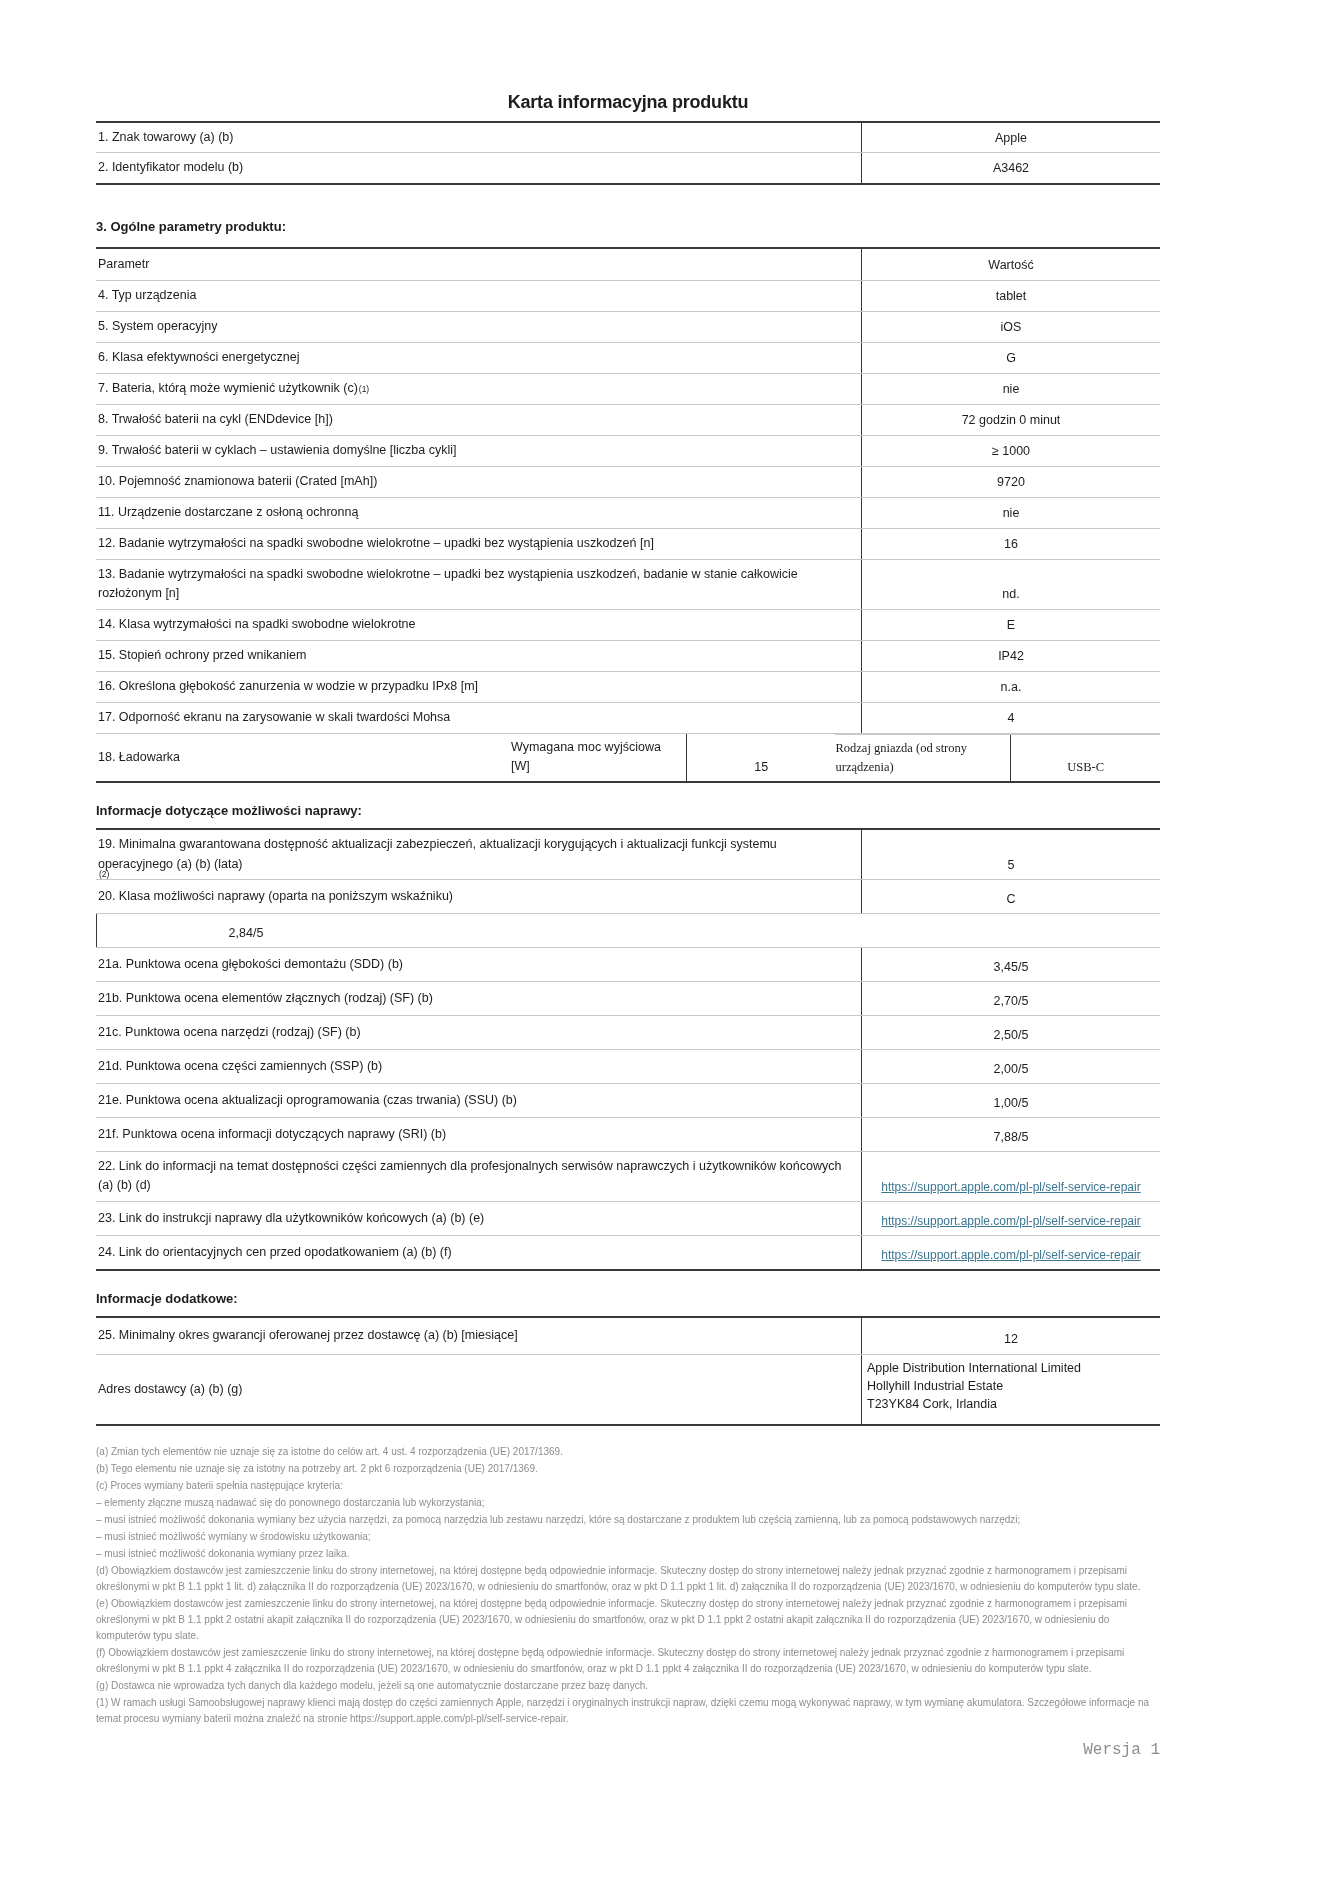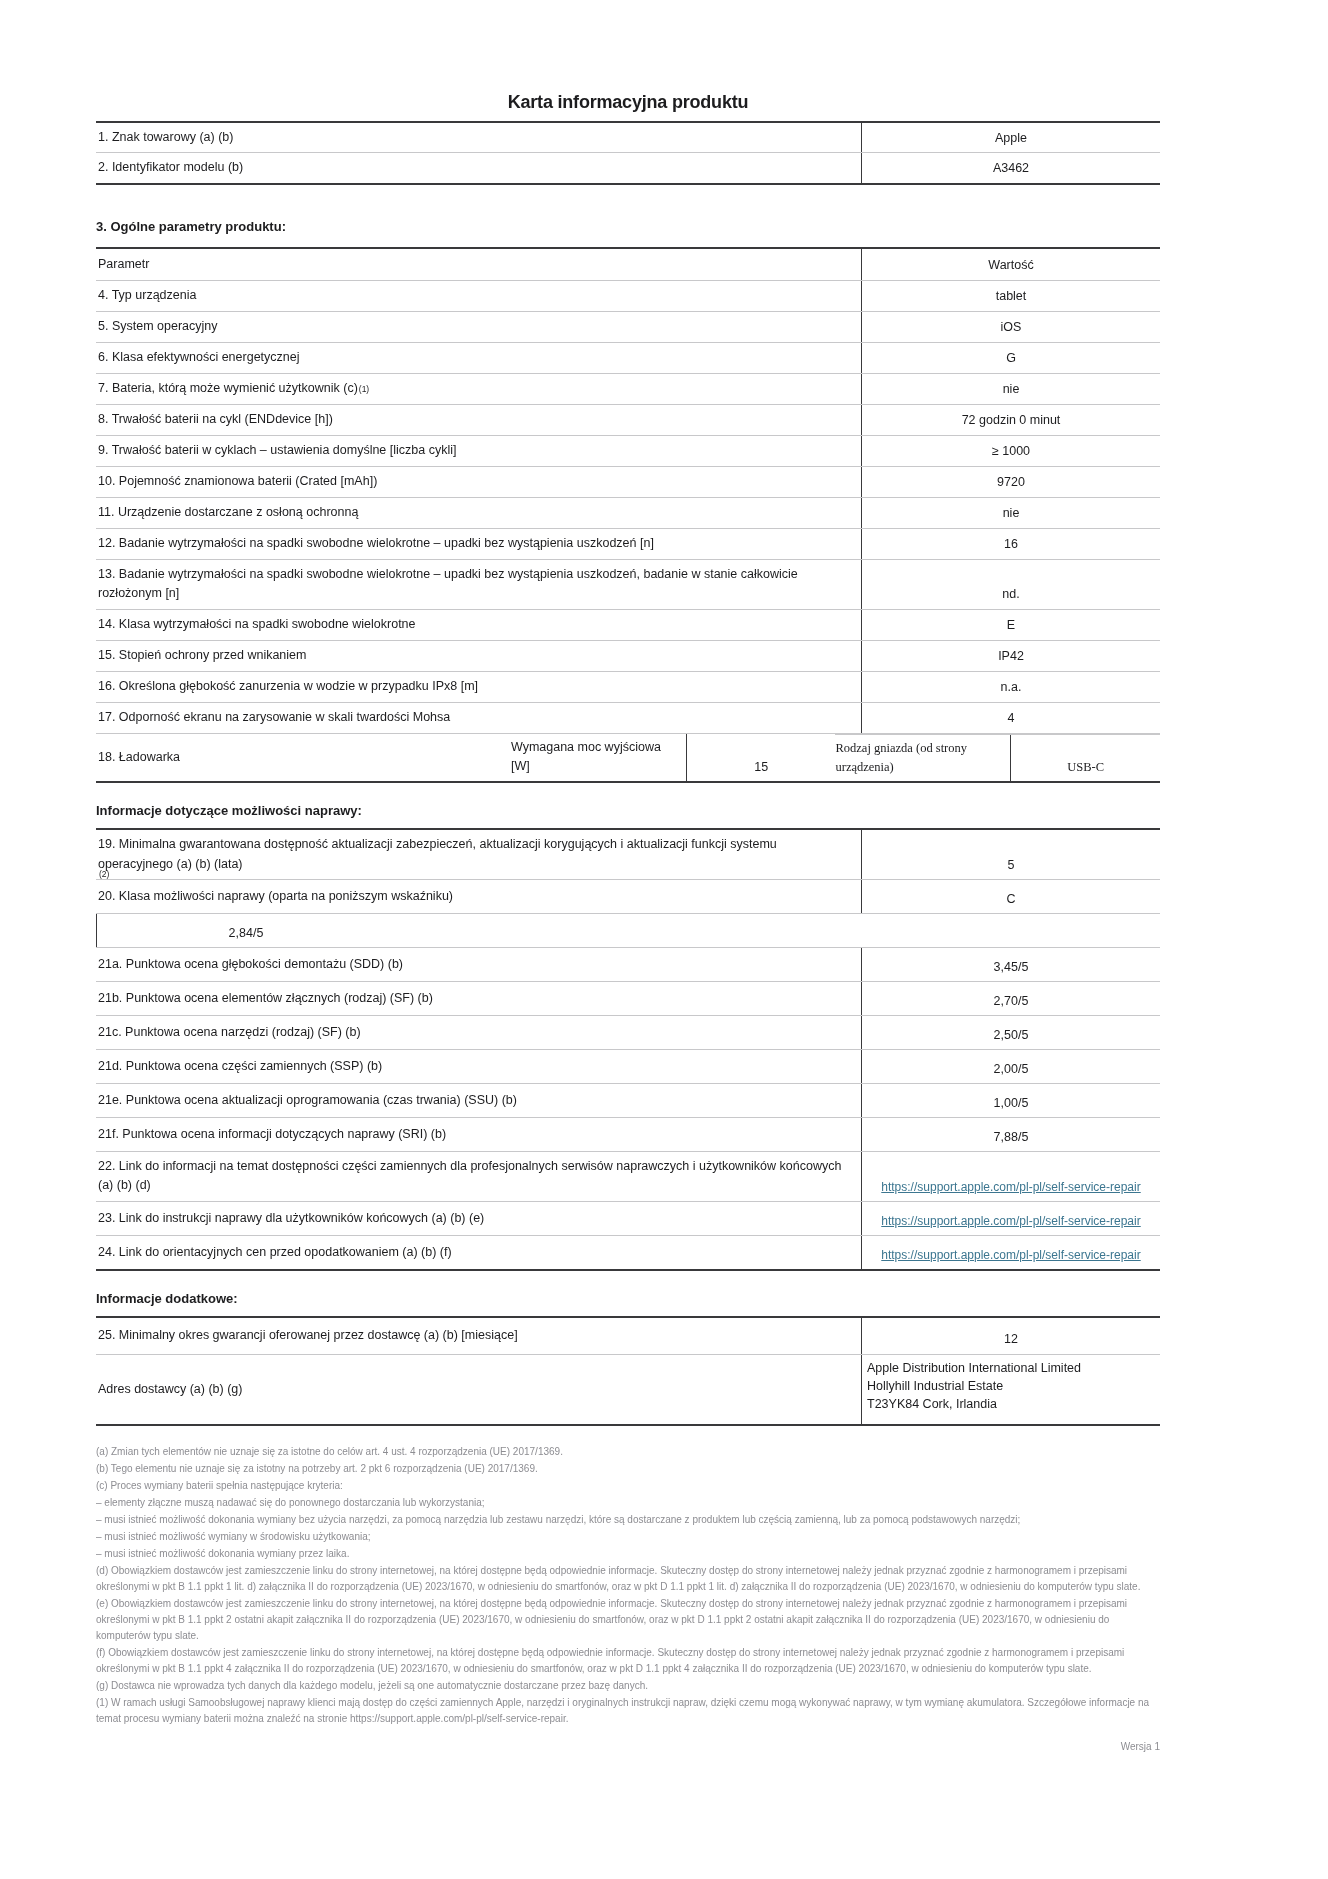--- a/index.html
+++ b/index.html
@@ -54,21 +54,21 @@
   .charger-subrow { display:flex; flex:1; min-height:39px; }
   .charger-subrow + .charger-subrow { border-top:1px solid #c8c8ca;font-family:Liberation Serif, serif; }
   .charger-mid { width:53.9%; display:flex; align-items:center; padding:4px 10px 4px 0; }
   .charger-val { width:46.1%; }
 
   .footnotes { margin-top:18px; }
   .footnote {
     font-size:10px; line-height:16px; color:#8d8d92; margin-bottom:1px;
   }
   .version {
-    text-align:right; font-size:10px; color:#8d8d92; margin-top:14px;
+    text-align:right; font-size:16px; color:#8d8d92; margin-top:14px;font-family:Liberation Mono, monospace;
   }
 </style>
 </head>
 <body style="--link-color: #3c7690;">
 
 <div class="page">
   <h1 class="title">Karta informacyjna produktu</h1>
 
   <section class="tbl" id="id-table">
       <div class="trow slim">

